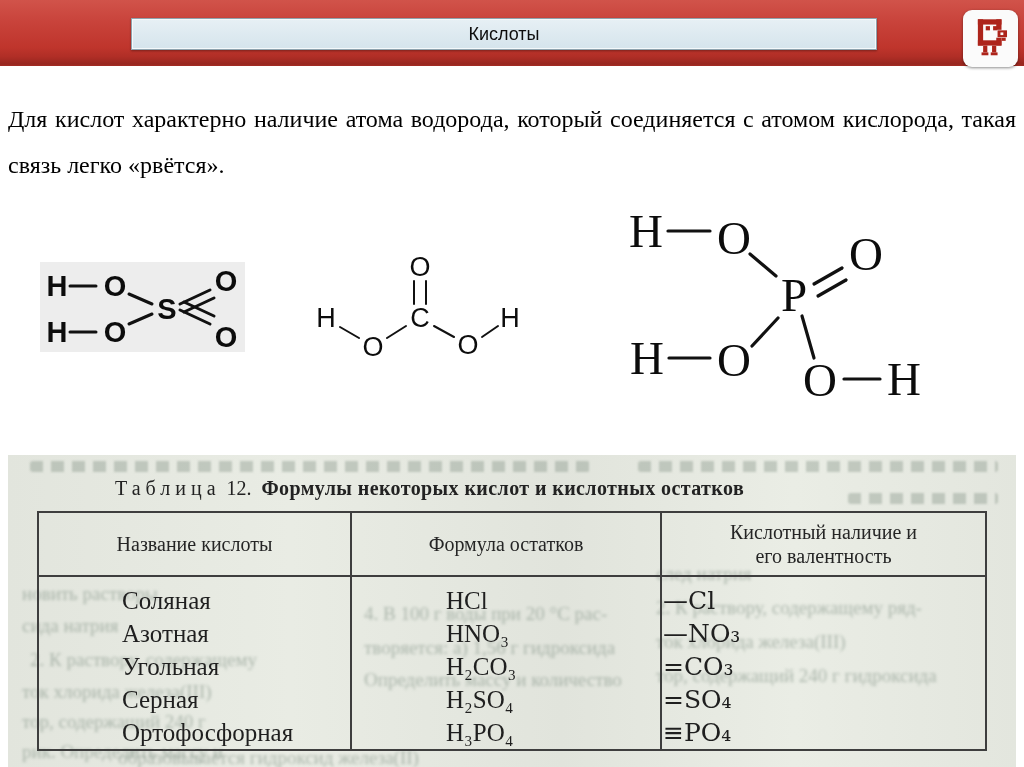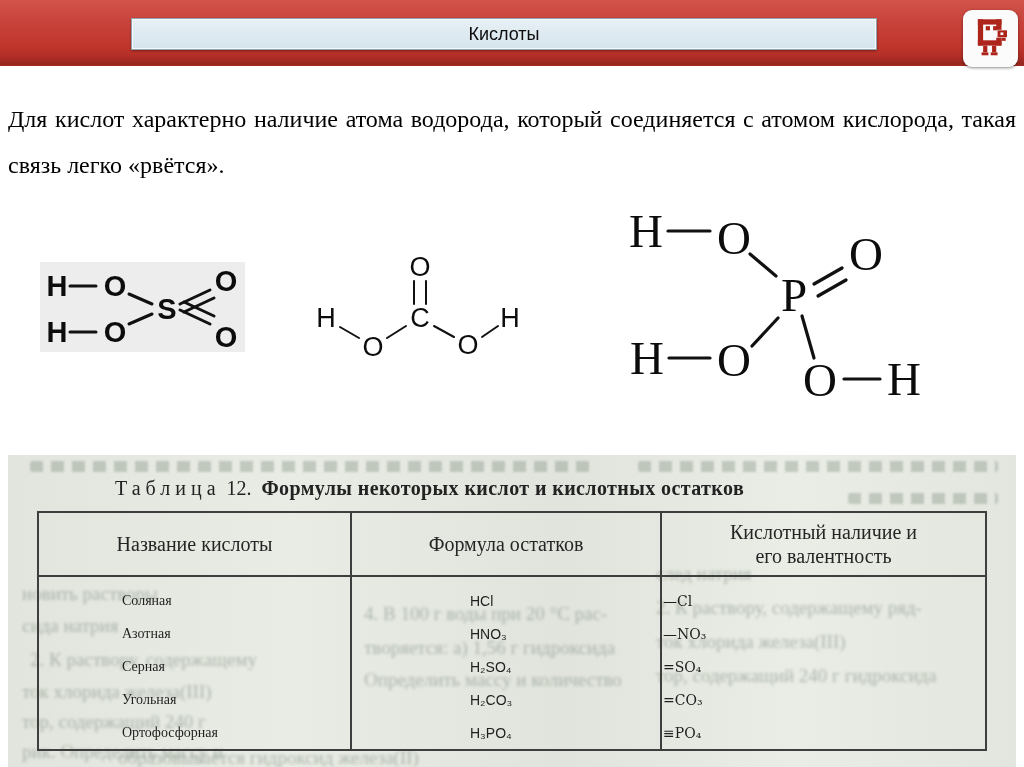--- a/index.html
+++ b/index.html
@@ -50,23 +50,23 @@
   .caption .cap-title{font-weight:bold;letter-spacing:.4px;}
   table.acids{position:absolute;left:29px;top:56px;width:948px;height:221px;
     border-collapse:collapse;table-layout:fixed;background:transparent;}
   table.acids,table.acids th,table.acids td{border:0;}
   table.acids{border:2px solid #3e3e3e;}
   table.acids col.c1{width:313px;} table.acids col.c2{width:310px;} table.acids col.c3{width:325px;}
   table.acids thead th{height:60px;border-bottom:2px solid #3e3e3e;font-weight:normal;
     font-size:20px;text-align:center;vertical-align:middle;color:#252525;}
   table.acids th+th,table.acids td+td{border-left:2px solid #3e3e3e;}
   .th-wrap{display:inline-block;width:200px;line-height:24px;}
-  table.acids tbody td{height:31px;vertical-align:middle;font-size:14px;color:#1f1f1f;}
+  table.acids tbody td{height:31px;vertical-align:middle;font-size:25px;color:#1f1f1f;}
   td.c-name{padding-left:83px;}
-  td.c-formula{padding-left:118px;font-family:Liberation Sans, sans-serif;font-size:22px;}
+  td.c-formula{padding-left:94px;font-family:Liberation Serif, serif;font-size:22px;}
   td.c-residue{font-family:"DejaVu Serif","DejaVu Sans",serif;font-size:22px;}
   .bond{font-family:"DejaVu Sans",sans-serif;margin-right:1px;letter-spacing:-1px;}
   tr.first td{padding-top:8px;}
 </style>
 </head>
 <body>
 
 <div class="slide">
 
   <div class="banner">
@@ -197,28 +197,28 @@
           <td class="c-name">Соляная</td>
           <td class="c-formula">HCl</td>
           <td class="c-residue"><span class="bond">—</span><span>Cl</span></td>
         </tr>
         <tr>
           <td class="c-name">Азотная</td>
           <td class="c-formula">HNO₃</td>
           <td class="c-residue"><span class="bond">—</span><span>NO₃</span></td>
         </tr>
         <tr>
+          <td class="c-name">Угольная</td>
+          <td class="c-formula">H₂CO₃</td>
+          <td class="c-residue"><span class="bond">=</span><span>CO₃</span></td>
+        </tr>
+        <tr>
           <td class="c-name">Серная</td>
           <td class="c-formula">H₂SO₄</td>
           <td class="c-residue"><span class="bond">=</span><span>SO₄</span></td>
-        </tr>
-        <tr>
-          <td class="c-name">Угольная</td>
-          <td class="c-formula">H₂CO₃</td>
-          <td class="c-residue"><span class="bond">=</span><span>CO₃</span></td>
         </tr>
         <tr>
           <td class="c-name">Ортофосфорная</td>
           <td class="c-formula">H₃PO₄</td>
           <td class="c-residue"><span class="bond">≡</span><span>PO₄</span></td>
         </tr>
       </tbody>
     </table>
   </div>
 </div>

